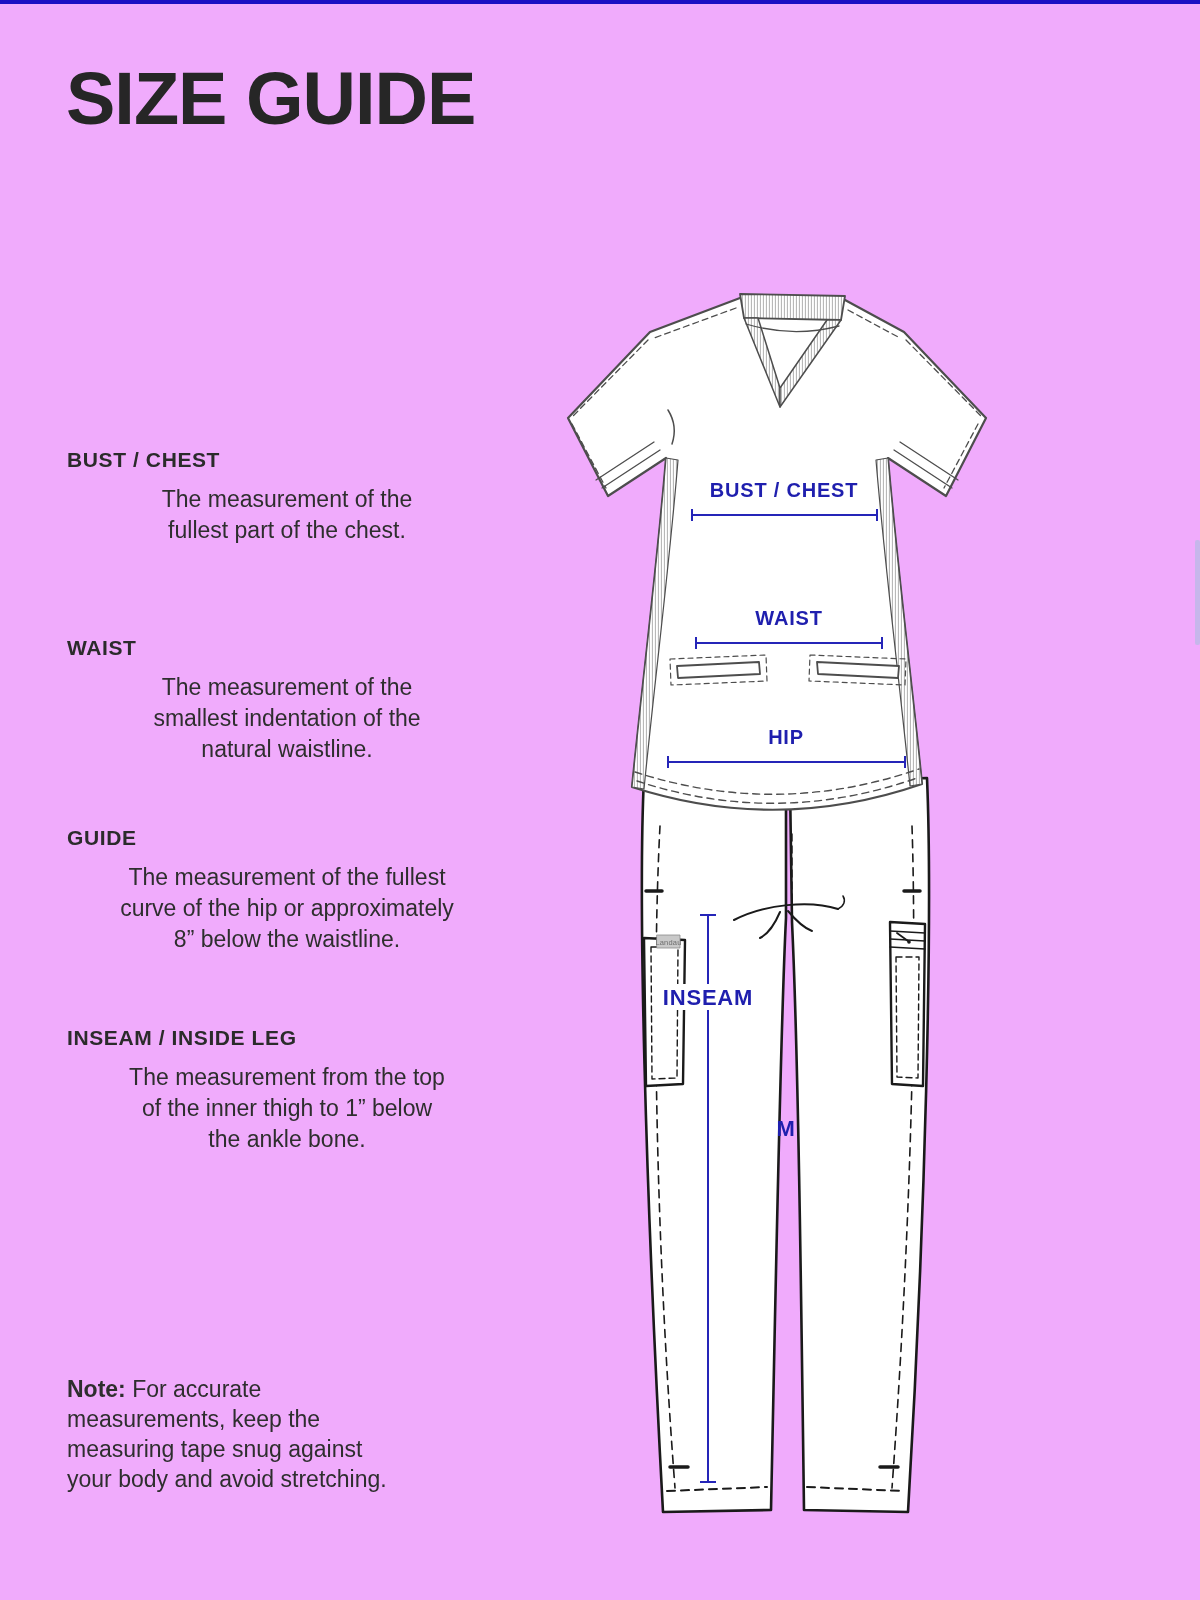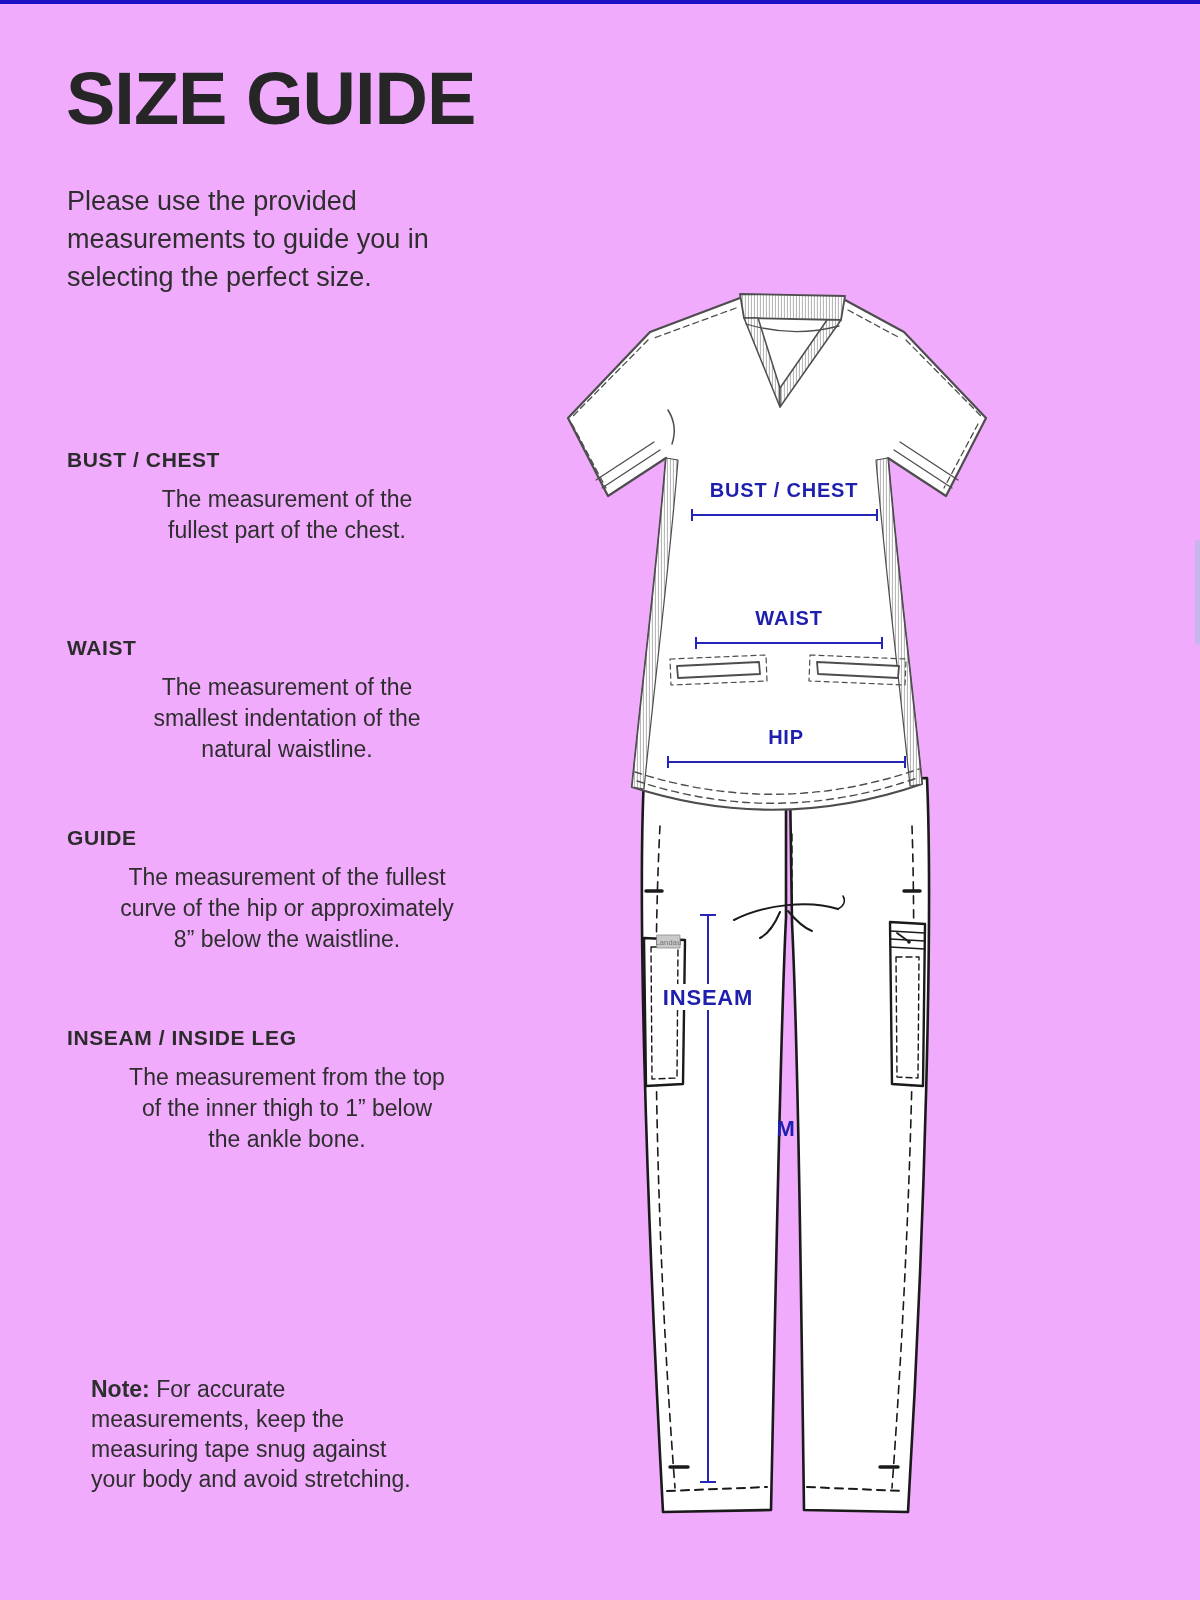--- a/index.html
+++ b/index.html
@@ -19,42 +19,39 @@
     font-size:27px;line-height:38px;color:#2e2e2e;white-space:pre-line;
   }
   .section{position:absolute;left:67px;width:440px;}
   .section h3{
     margin:0 0 12px 0;font-size:21px;font-weight:bold;letter-spacing:.6px;color:#2b2b2b;
   }
   .section p{margin:0;font-size:23px;line-height:31px;color:#2e2e2e;white-space:pre-line;text-align:center;}
   .sec-bust{top:448px;} .sec-waist{top:636px;} .sec-hips{top:826px;} .sec-inseam{top:1026px;}
   .note{
     position:absolute;left:67px;top:1374px;width:400px;
-    font-size:23px;line-height:30px;color:#2e2e2e;margin-left:24px;
+    font-size:23px;line-height:30px;color:#2e2e2e;
   }
   .note b{font-weight:bold;}
   .note .pre{white-space:pre-line;}
   .diagram{position:absolute;left:540px;top:278px;width:470px;height:1260px;}
   svg text{font-family:"Liberation Sans",sans-serif;}
   .mlabel{font-size:20px;font-weight:bold;letter-spacing:.8px;}
   .mlabel-big{font-size:22px;font-weight:bold;letter-spacing:.8px;}
   .tag-text{font-size:7.5px;letter-spacing:.2px;}
 </style>
 </head>
 <body>
 
 <div id="screen">
 
   <div class="topbar"></div>
 
   <div class="title">SIZE GUIDE</div>
 
-  <div class="intro">Please use the provided
-measurements to guide you in
-selecting the perfect size.</div>
 
   <div class="section sec-bust">
     <h3>BUST / CHEST</h3>
     <p>The measurement of the
 fullest part of the chest.</p>
   </div>
 
   <div class="section sec-waist">
     <h3>WAIST</h3>
     <p>The measurement of the

